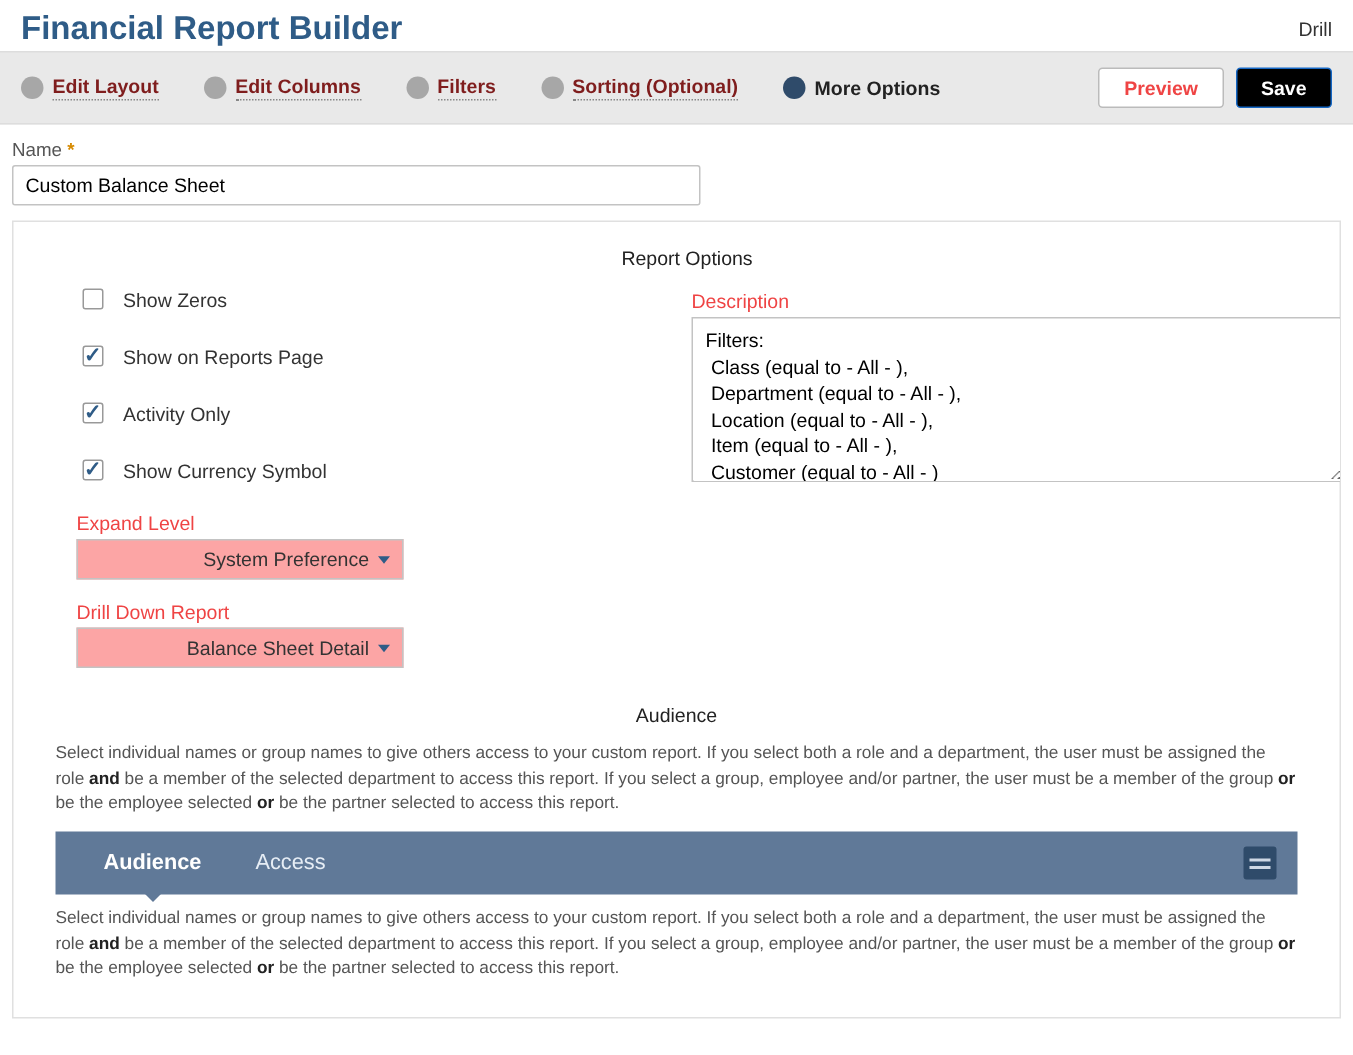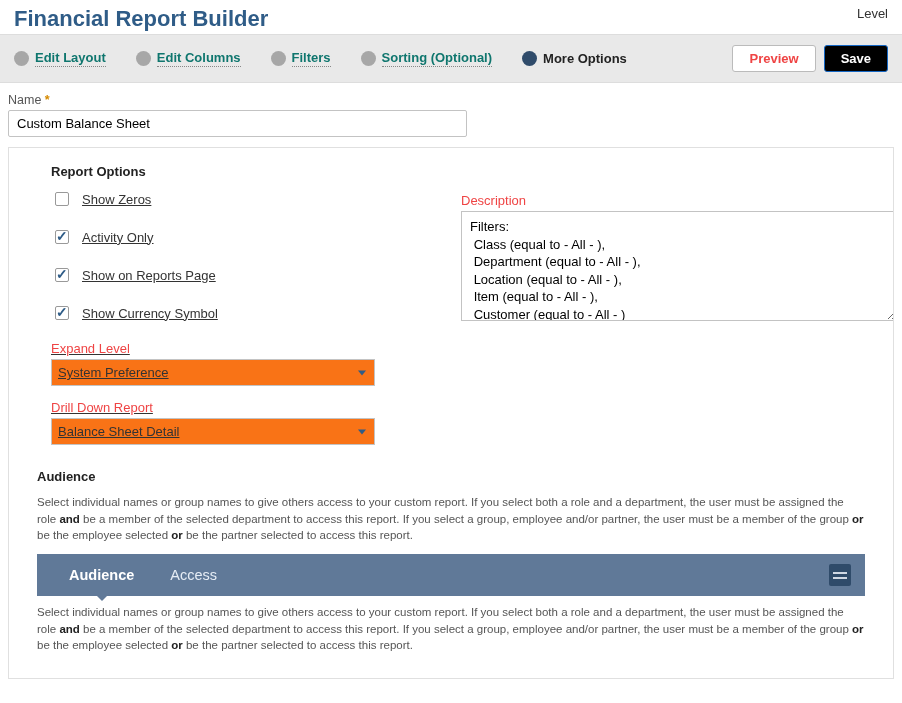--- a/index.html
+++ b/index.html
@@ -7,21 +7,21 @@
     margin: 0;
     font-family: "Segoe UI", Arial, sans-serif;
     font-size: 13px;
     color: #333;
     background: #fff;
     width: 902px;
   }
   .page-header {
     display: flex;
     justify-content: space-between;
-    align-items: flex-start;
+    align-items: center;
     padding: 6px 14px 2px 14px;
   }
   .page-title {
     font-size: 22px;
     font-weight: 600;
     color: #2f5c87;
     margin: 0;
   }
   .more-link {
     font-size: 13px;
@@ -47,21 +47,21 @@
     height: 15px;
     border-radius: 50%;
     background: #a7a7a7;
     flex-shrink: 0;
   }
   .step.active .step-circle {
     background: #2f4b6a;
   }
   .step-label {
     font-size: 13px;
-    color: #0f766e;
+    color: #7f1d1d;
     font-weight: 600;
     border-bottom: 1px dotted #888;
     padding-bottom: 1px;
   }
   .step.active .step-label {
     color: #222;
     border-bottom: none;
   }
   .steps-actions {
     margin-left: auto;
@@ -115,32 +115,32 @@
     min-height: 680px;
   }
   .content-inner h2 {
     font-size: 20px;
     font-weight: 400;
     color: #2f5c87;
     margin: 4px 0 8px 0;
   }
   .section-label {
     font-size: 13px;
-    font-weight: 700;
+    font-weight: 400;
     color: #222;
     margin: 4px 0 10px 14px;
+    text-align: center;
   }
   .options-layout {
     display: flex;
     gap: 24px;
   }
   .col-left {
     flex: 0 0 400px;
     padding-left: 14px;
-    text-decoration: underline;
   }
   .col-right {
     flex: 1 1 auto;
   }
   .check-row {
     display: flex;
     align-items: center;
     gap: 10px;
     margin: 0 0 18px 0;
   }
@@ -172,30 +172,30 @@
     color: #333;
   }
   .field-label {
     display: block;
     font-size: 13px;
     color: #ef4444;
     margin-top: 4px;
     margin-bottom: 3px;
   }
   .select {
-    width: 324px;
+    width: 218px;
     padding: 5px 22px 5px 6px;
     font-size: 13px;
     border: 1px solid #c3c3c3;
-    background: #f97316;
-    position: relative;
-    cursor: pointer;
-    display: flex;
-    align-items: center;
-    justify-content: flex-start;
+    background: #fca5a5;
+    position: relative;
+    cursor: pointer;
+    display: flex;
+    align-items: center;
+    justify-content: flex-end;
     margin-bottom: 14px;
   }
   .select::after {
     content: "";
     position: absolute;
     right: 8px;
     top: 50%;
     transform: translateY(-50%);
     border-left: 4px solid transparent;
     border-right: 4px solid transparent;
@@ -277,21 +277,21 @@
   .content-frame::-webkit-scrollbar-thumb {
     background: #c4c4c4;
     border-radius: 0;
   }
 </style>
 </head>
 <body>
 
 <div class="page-header">
   <h1 class="page-title">Financial Report Builder</h1>
-  <span class="more-link">Level</span>
+  <span class="more-link">Drill</span>
 </div>
 
 <div class="steps-bar">
   <div class="step">
     <span class="step-circle"></span>
     <span class="step-label">Edit Layout</span>
   </div>
   <div class="step">
     <span class="step-circle"></span>
     <span class="step-label">Edit Columns</span>
@@ -327,25 +327,25 @@
     <div class="section-label">Report Options</div>
 
     <div class="options-layout">
       <div class="col-left">
         <div class="check-row">
           <input type="checkbox" class="chk" style="">
           <span class="chk-label">Show Zeros</span>
         </div>
         <div class="check-row">
           <input type="checkbox" class="chk" checked="" style="">
-          <span class="chk-label">Activity Only</span>
+          <span class="chk-label">Show on Reports Page</span>
         </div>
         <div class="check-row">
           <input type="checkbox" class="chk" checked="" style="">
-          <span class="chk-label">Show on Reports Page</span>
+          <span class="chk-label">Activity Only</span>
         </div>
         <div class="check-row">
           <input type="checkbox" class="chk" checked="" style="">
           <span class="chk-label">Show Currency Symbol</span>
         </div>
 
         <span class="field-label">Expand Level</span>
         <div class="select">
           <span>System Preference</span>
         </div>

